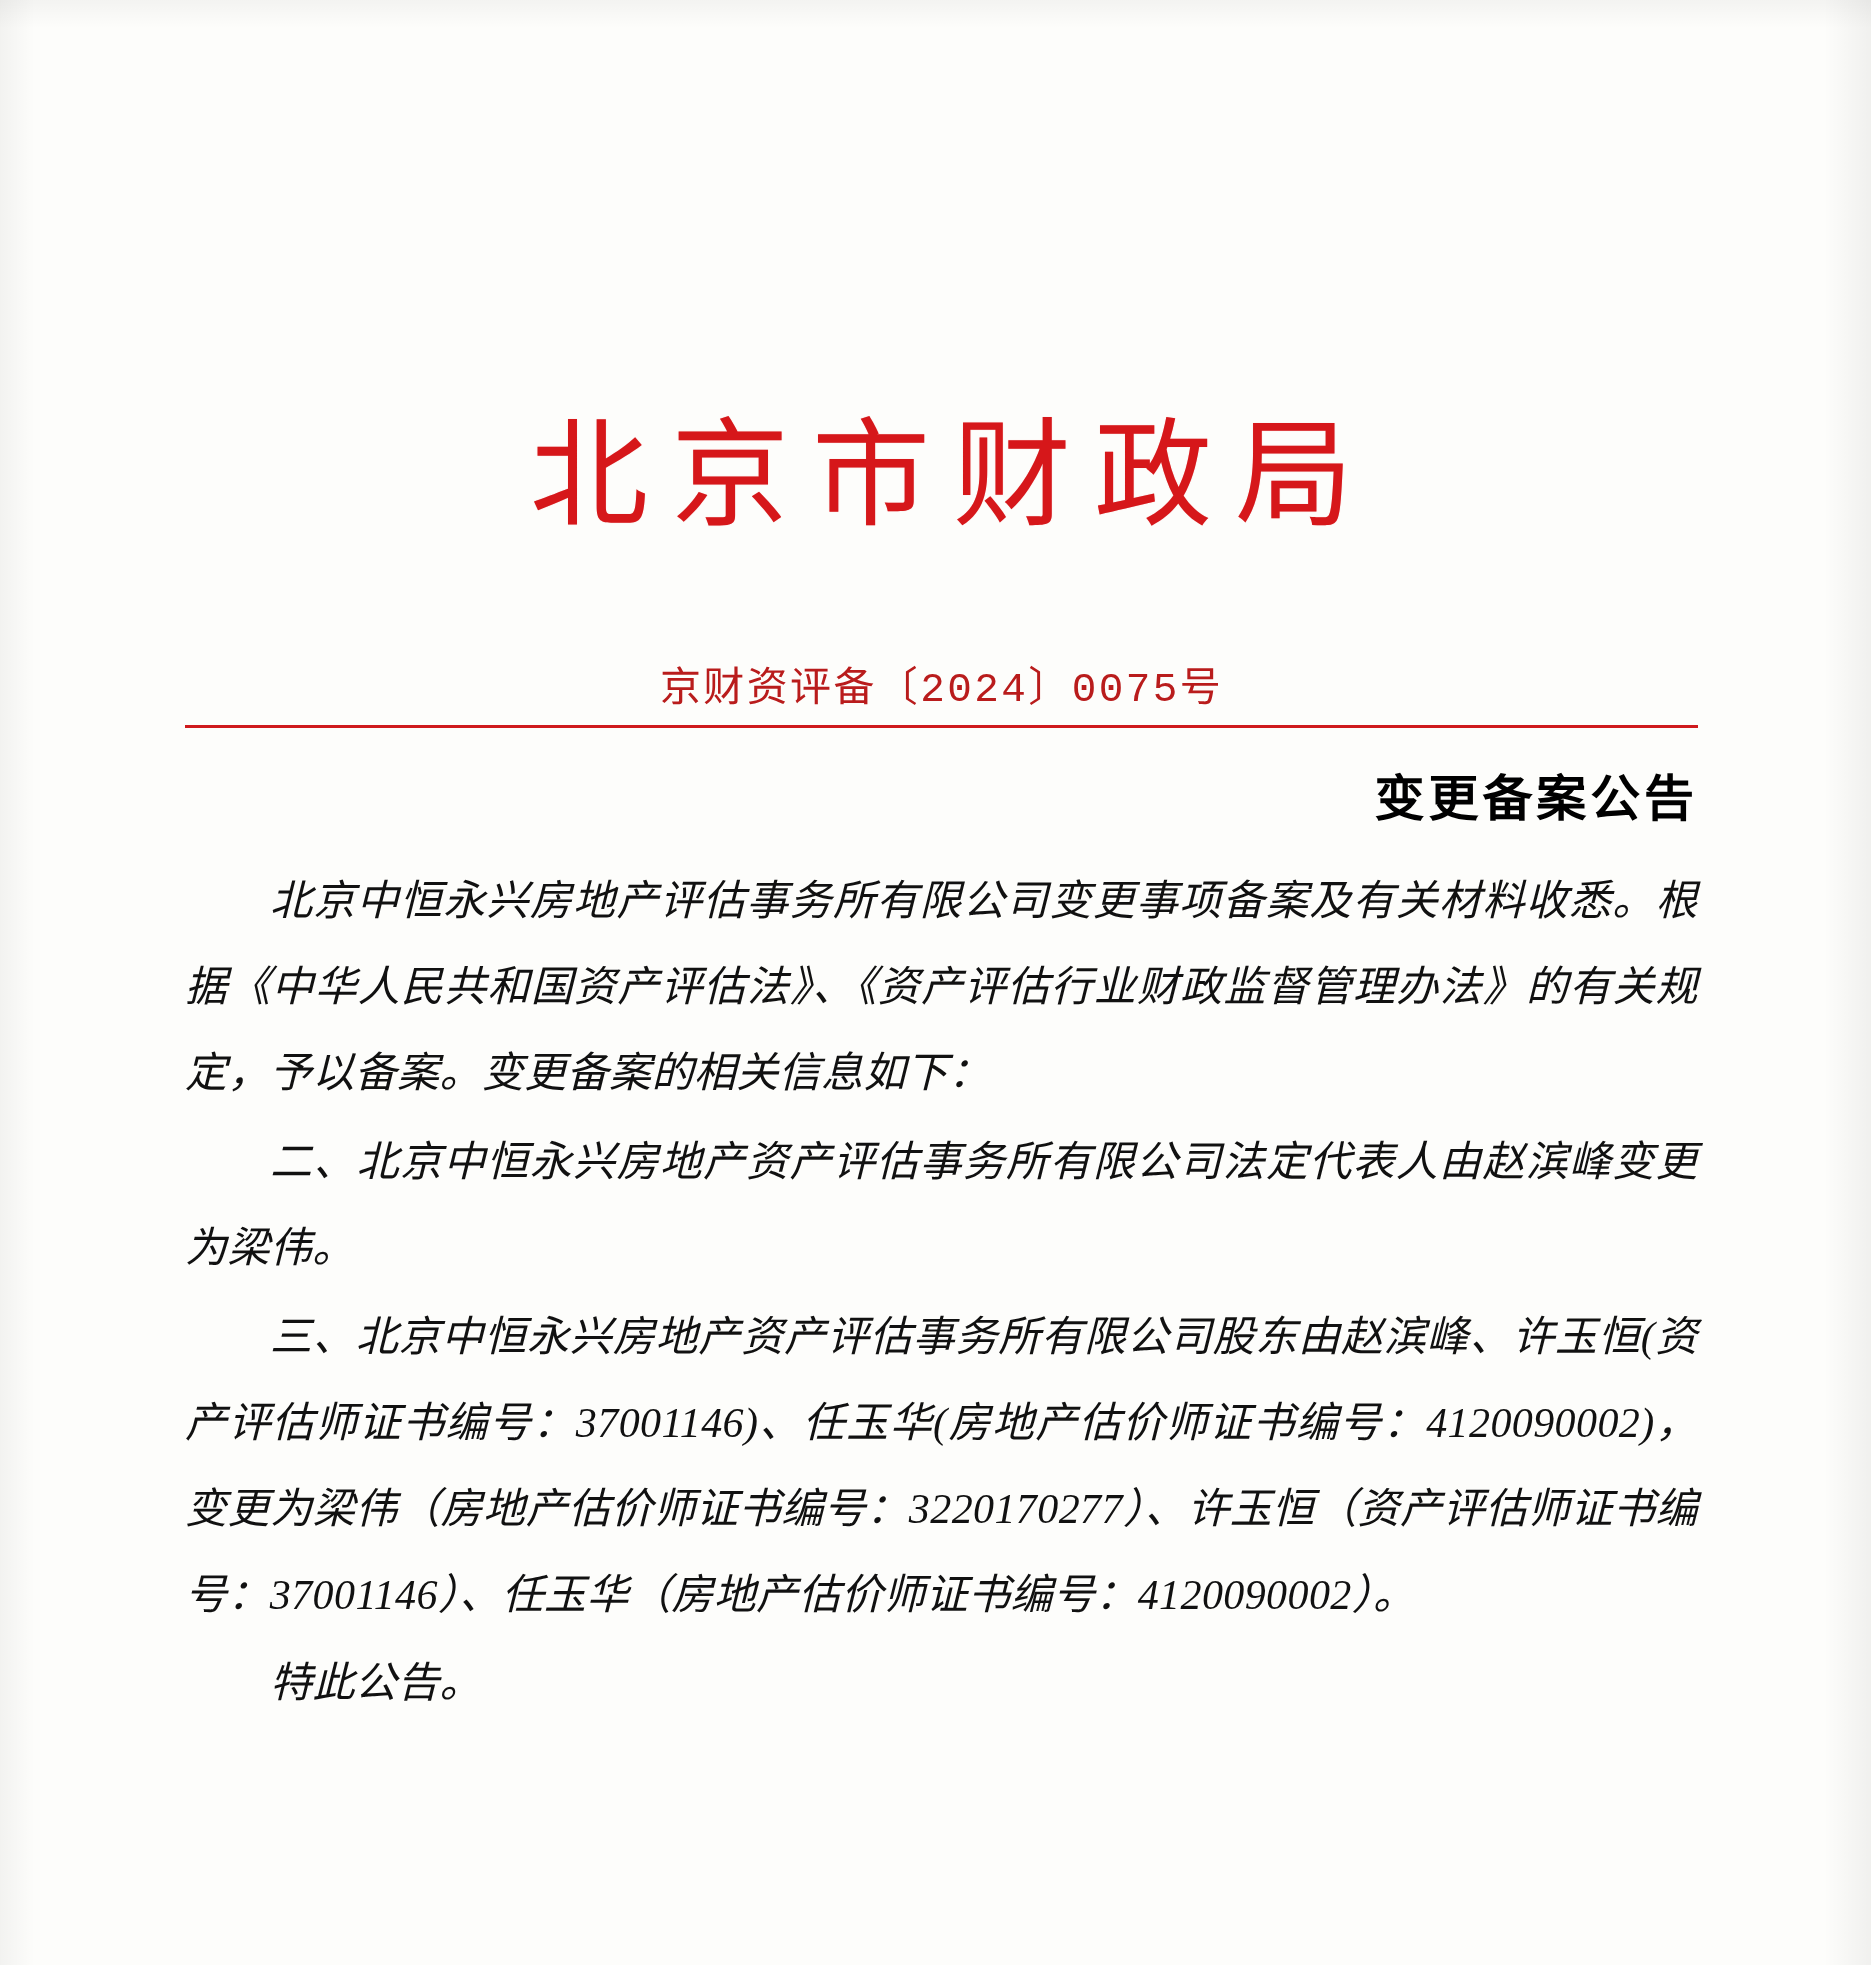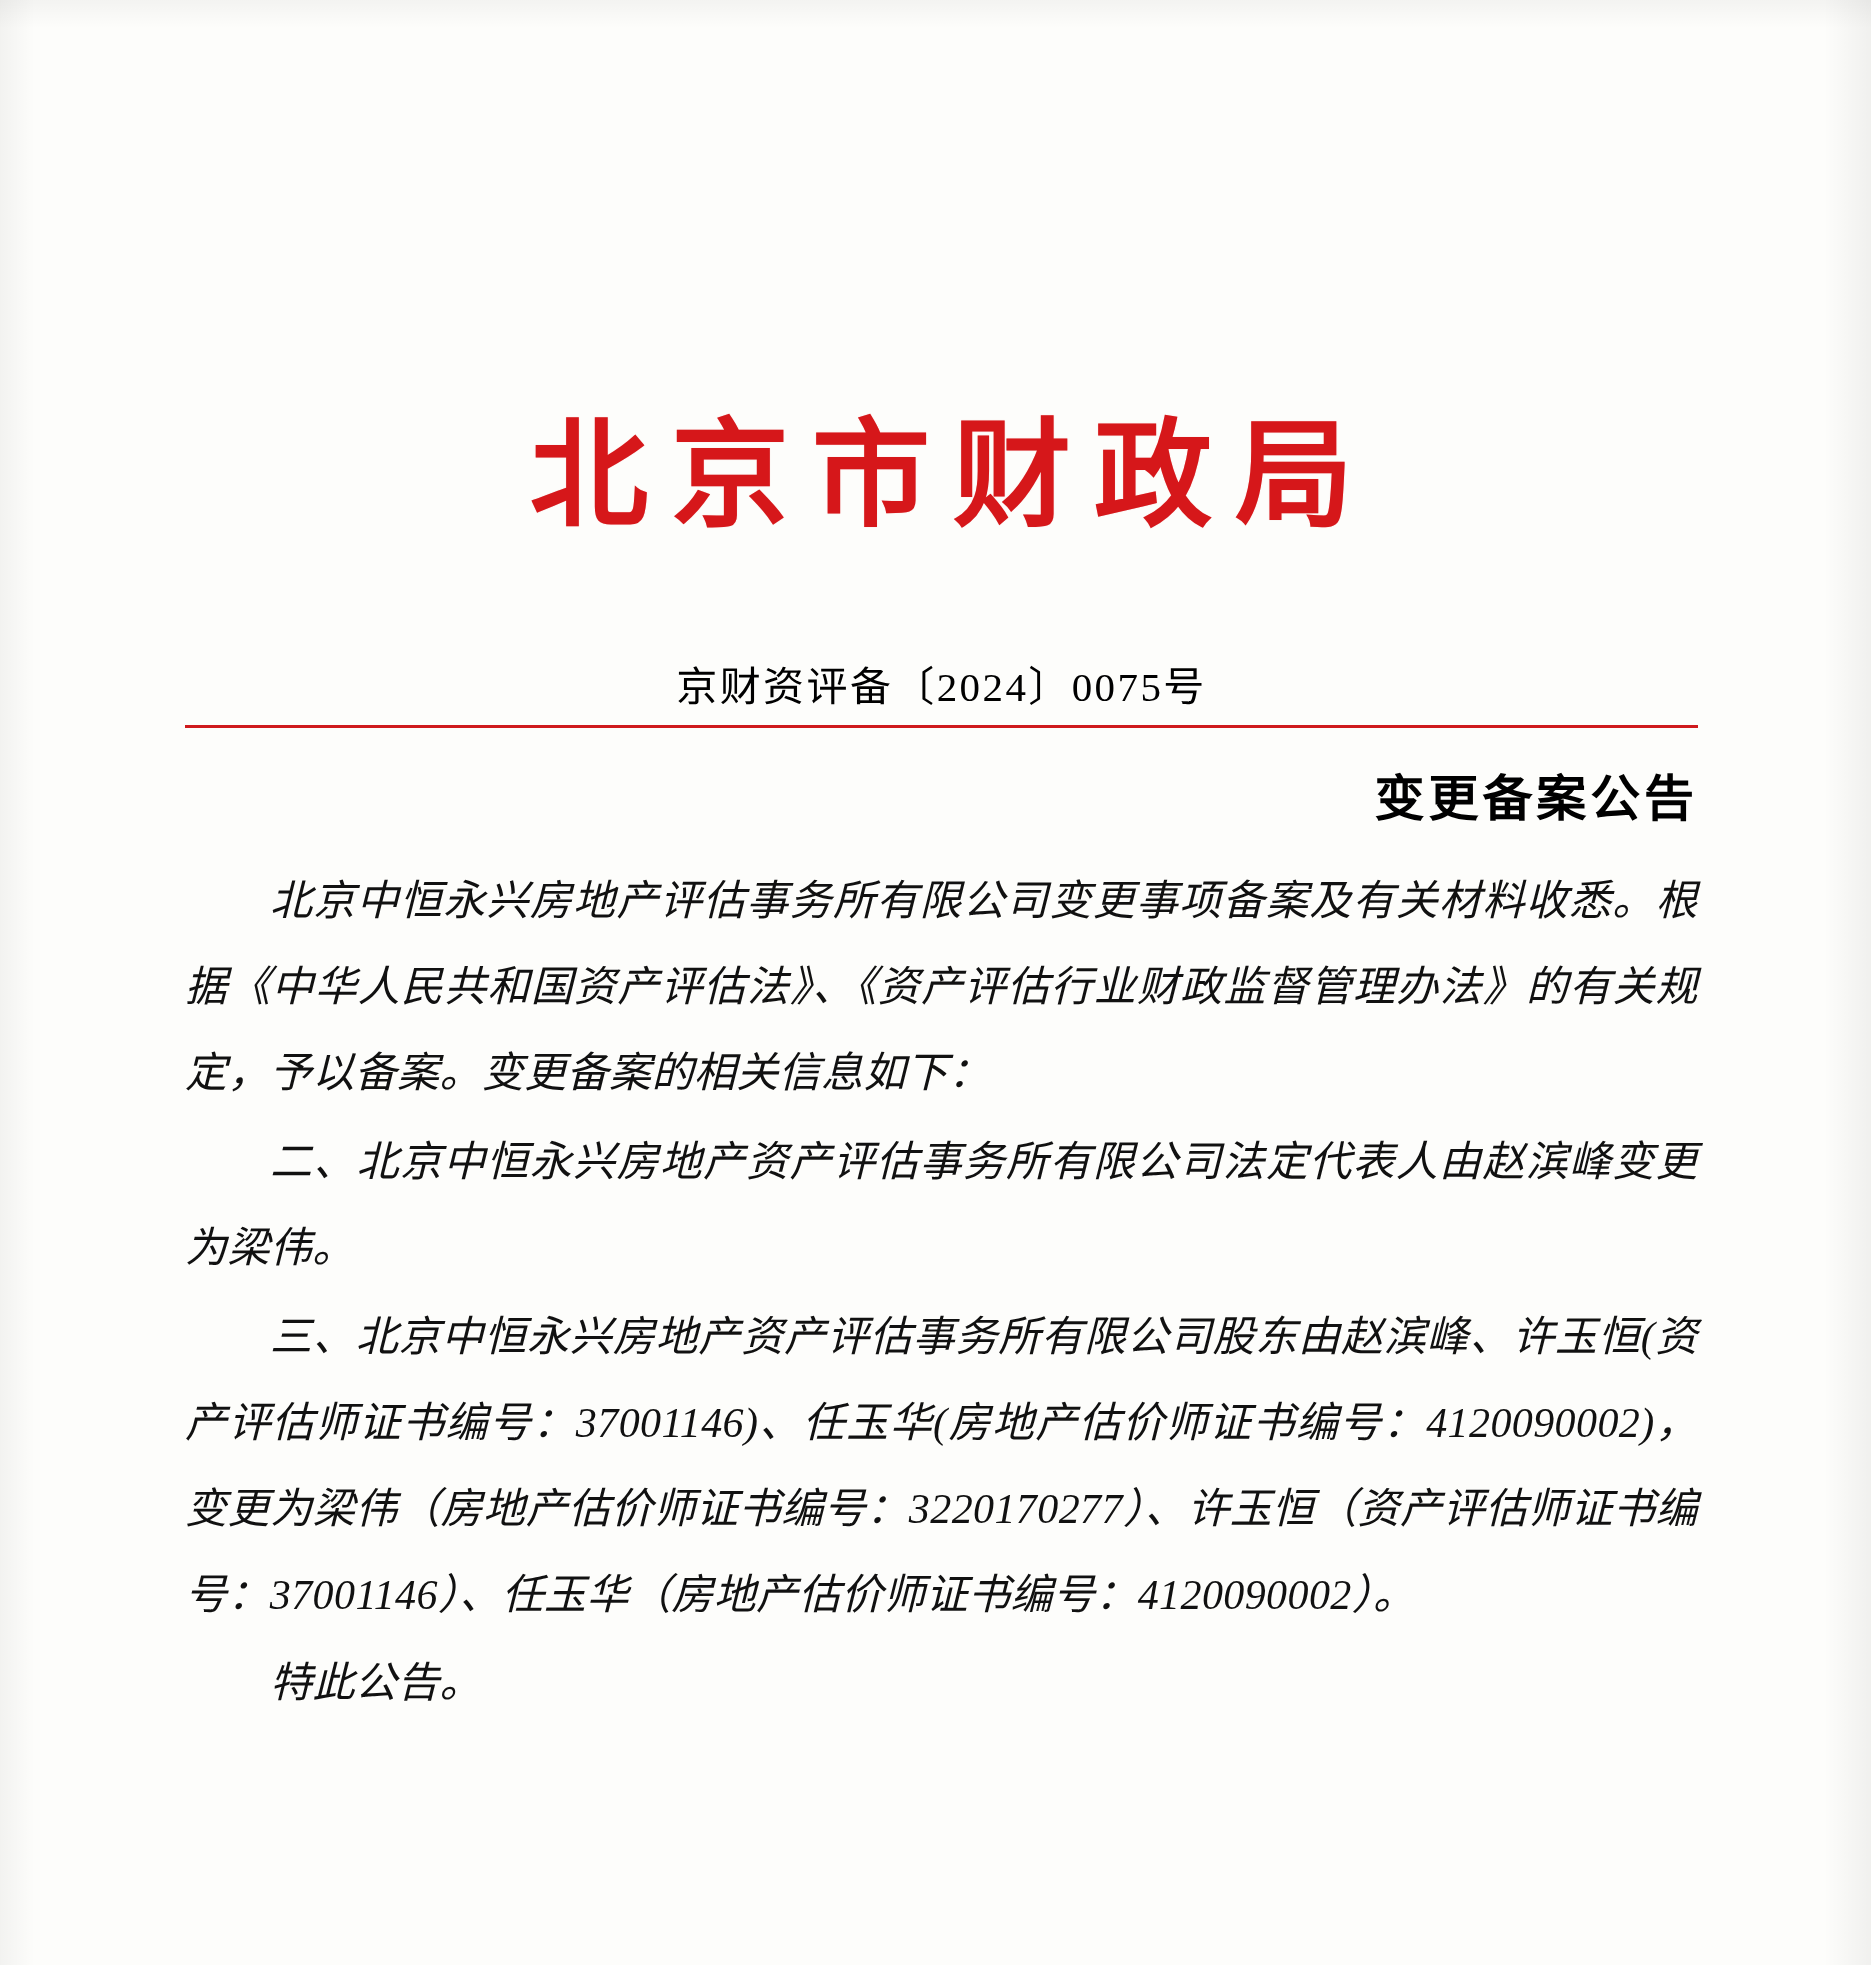--- a/index.html
+++ b/index.html
@@ -48,41 +48,42 @@
     top: 0;
     width: 1513px;
   }
 
   
   .masthead {
     margin-top: 415px;
     text-align: center;
     color: #d6171a;
     font-family: "Liberation Serif", "DejaVu Serif", serif;
-    font-weight: bold;
+    font-weight: normal;
     font-size: 118px;
     line-height: 1.05;
     letter-spacing: 23px;
     text-indent: 23px;
     white-space: nowrap;
     text-shadow: 0 0 0.8px rgba(214,23,26,0.35);
   }
 
   
   .docnum-wrap {
     margin-top: 114px;
     text-align: center;
   }
   .docnum {
     display: inline-block;
     font-size: 41px;
     letter-spacing: 2.4px;
-    color: #000000;
+    color: #b91c1c;
     padding-bottom: 10.2px;
     white-space: nowrap;
+    font-family: Liberation Mono, monospace;
   }
   .redline {
     margin-top: 2.4px;
     height: 2.8px;
     background: #cf1a1d;
     width: 100%;
   }
 
   
   .title {

